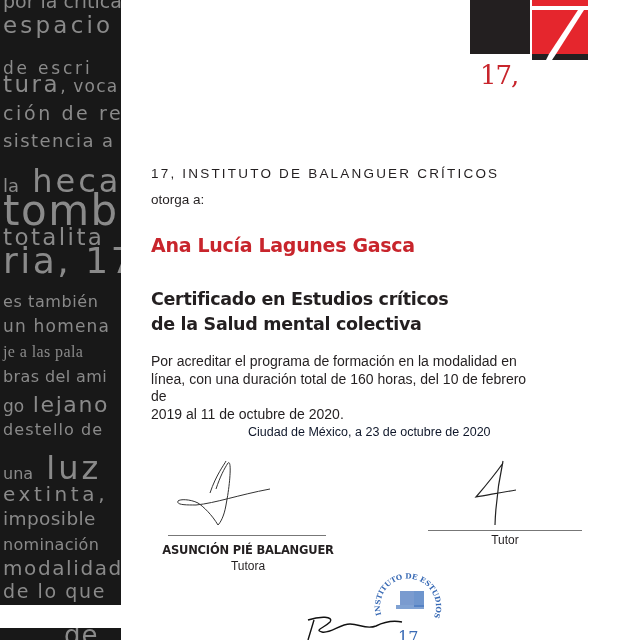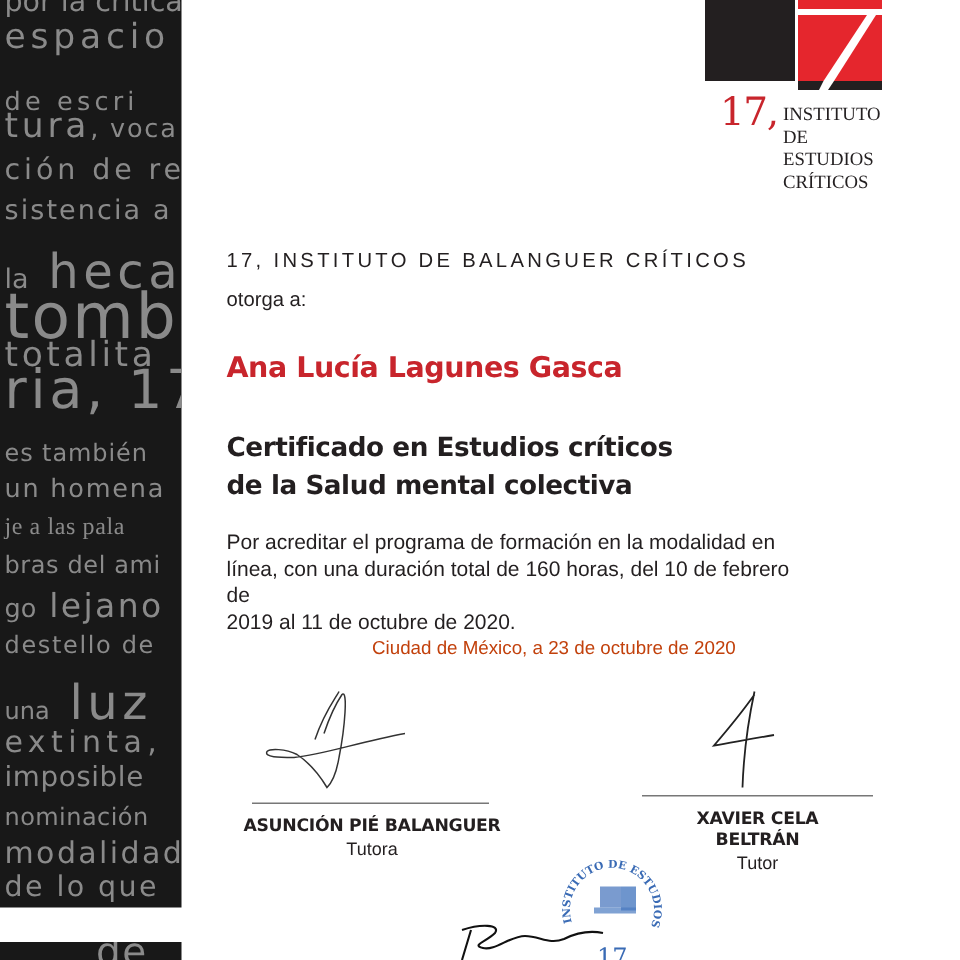--- a/index.html
+++ b/index.html
@@ -18,21 +18,21 @@
     .logo .seven { position:absolute; left:64px; top:54px; width:56px; height:6px; background:#231f20; }
     .logo .num { position:absolute; left:12px; top:60px; font-family:"DejaVu Serif", serif; font-size:26px; color:#c8252c; letter-spacing:-1px; }
     .logo .txt { position:absolute; left:54px; top:69px; font-family:"Liberation Serif", serif; font-size:12.5px; color:#231f20; line-height:15px; }
 
     .c-body { position:absolute; left:151px; }
     .inst { top:166px; font-family:"Liberation Sans", sans-serif; font-size:13.5px; letter-spacing:2.2px; color:#231f20; }
     .otorga { top:192px; font-family:"Liberation Sans", sans-serif; font-size:13.5px; color:#231f20; }
     .name { top:234px; font-family:"DejaVu Sans", sans-serif; font-weight:bold; font-size:19px; color:#c8252c; letter-spacing:-0.3px; }
     .title { top:287px; font-family:"DejaVu Sans", sans-serif; font-weight:bold; font-size:17.5px; color:#231f20; line-height:25px; letter-spacing:-0.3px; }
     .desc { top:353px; width:390px; font-family:"Liberation Sans", sans-serif; font-size:14px; color:#231f20; line-height:17.5px; }
-    .place { position:absolute; left:248px; top:425px; font-family:"Liberation Sans", sans-serif; font-size:12.5px; color:#c2410c; }
+    .place { position:absolute; left:248px; top:425px; font-family:"Liberation Sans", sans-serif; font-size:12.5px; color:#0f172a; }
 
     .sig { position:absolute; text-align:center; }
     .sig .line { height:1px; background:#777; }
     .sig .nm { font-family:"DejaVu Sans", sans-serif; font-weight:bold; font-size:11.5px; color:#231f20; margin-top:7px; letter-spacing:-0.2px; }
     .sig .role { font-family:"Liberation Sans", sans-serif; font-size:12px; color:#231f20; margin-top:2px; }
     .sig svg { position:absolute; }
 
     .seal { position:absolute; left:368px; top:565px; width:80px; height:80px; }
     .bottom-sig { position:absolute; left:300px; top:610px; }
   </style>
@@ -75,25 +75,20 @@
     <svg width="56" height="54" style="position:absolute;left:0;top:0">
       <polygon points="46,10 52,10 24,54 17,54" fill="#ffffff"></polygon>
     </svg>
   </div>
   <div class="seven">
     <svg width="56" height="6" style="position:absolute;left:0;top:0">
         <polygon points="17,0 24,0 20,6 14,6" fill="#ffffff"></polygon>
       </svg>
   </div>
   <div class="num">17,</div>
-  <div class="txt">
-    <div>INSTITUTO</div>
-    <div>DE ESTUDIOS</div>
-    <div>CRÍTICOS</div>
-  </div>
 </div>
 
 <div class="c-body inst">17, INSTITUTO DE BALANGUER CRÍTICOS</div>
 <div class="c-body otorga">otorga a:</div>
 <div class="c-body name">Ana Lucía Lagunes Gasca</div>
 <div class="c-body title">
   <div>Certificado en Estudios críticos</div>
   <div>de la Salud mental colectiva</div>
 </div>
 <div class="c-body desc">
@@ -112,21 +107,20 @@
   <div class="nm">ASUNCIÓN PIÉ BALANGUER</div>
   <div class="role">Tutora</div>
 </div>
 
 <div class="sig" style="left:440px; top:455px; width:130px;">
   <svg width="130" height="80" style="left:0;top:0">
     <path d="M63,6 C60,20 56,40 55,70 M63,8 C56,18 48,28 36,42 C48,40 58,38 76,35" fill="none" stroke="#222" stroke-width="1.2"></path>
   </svg>
   <div style="height:75px"></div>
   <div class="line" style="margin:0 -12px 0 -12px;"></div>
-  <div class="nm">XAVIER CELA BELTRÁN</div>
   <div class="role">Tutor</div>
 </div>
 
 <svg class="seal" viewBox="0 0 80 80">
   <defs>
     <path id="sealArc" d="M14,52 A28,28 0 1,1 66,52"></path>
   </defs>
   <text font-family="DejaVu Serif, serif" font-size="7.2" fill="#3a6bb5" font-weight="bold">
     <textPath href="#sealArc" startOffset="2%">INSTITUTO DE ESTUDIOS CRÍTICOS</textPath>
   </text>

